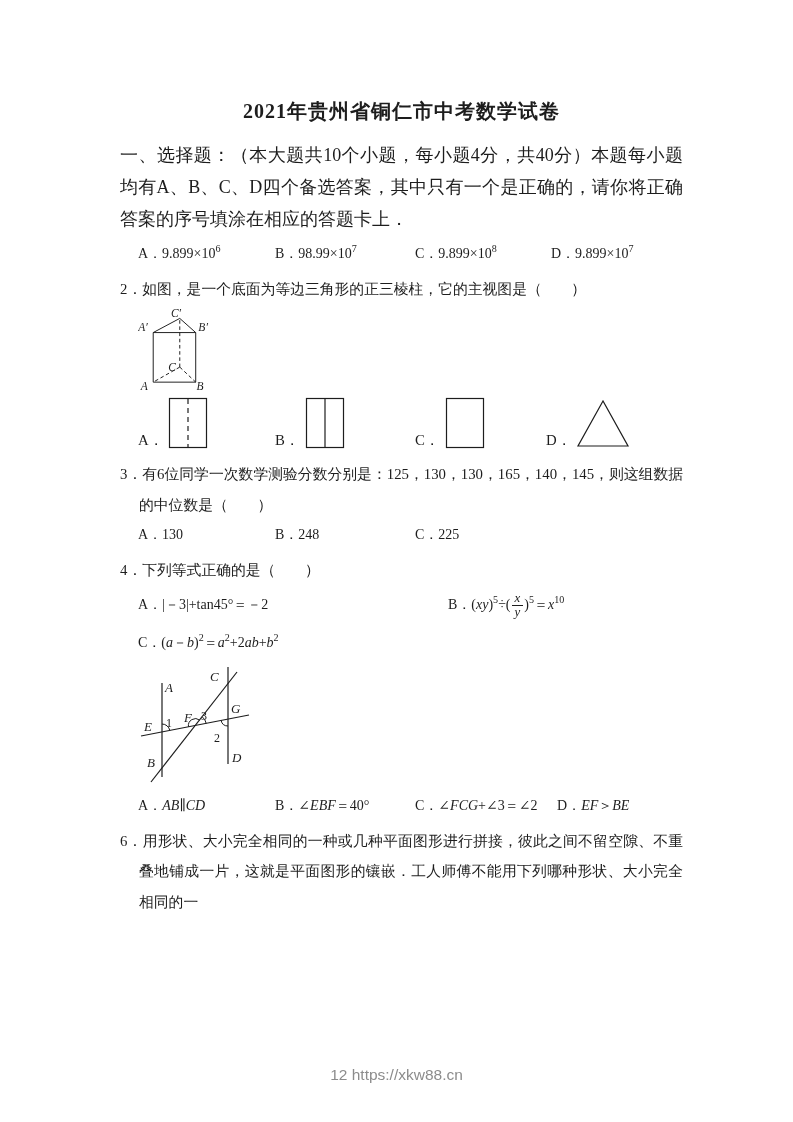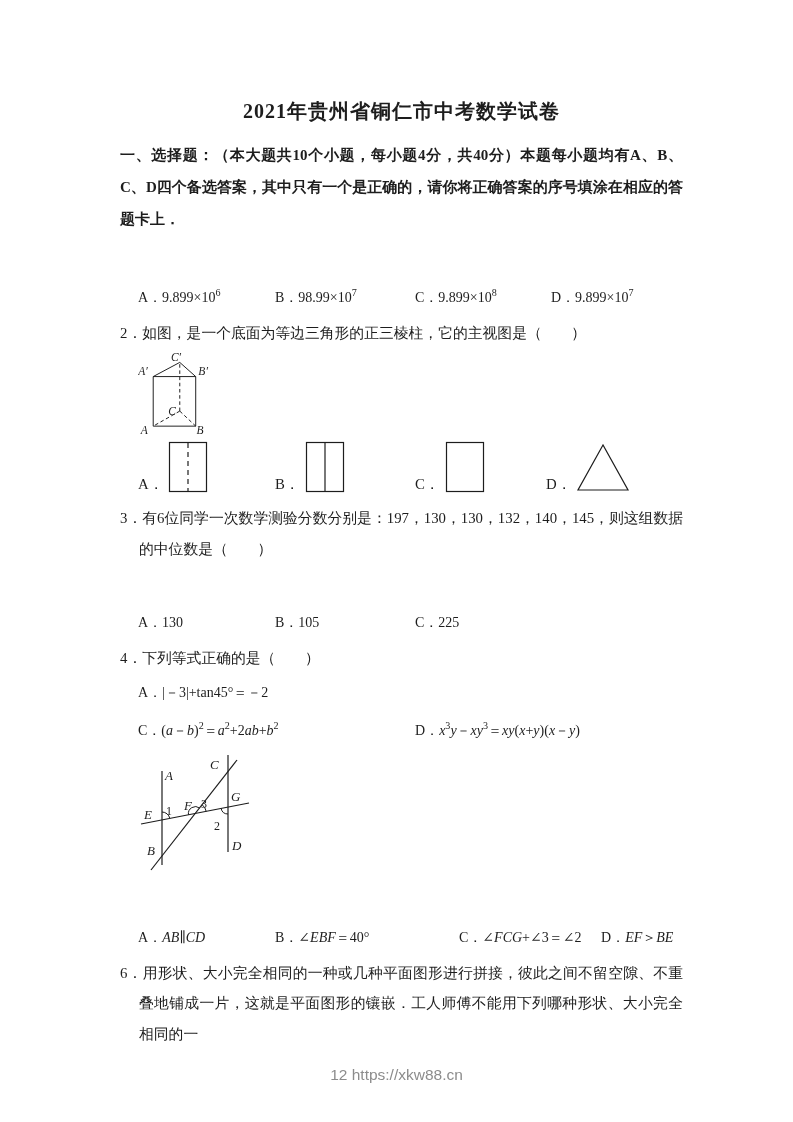--- a/index.html
+++ b/index.html
@@ -1,25 +1,25 @@
 <!DOCTYPE html>
 <html><head>
 <meta charset="utf-8">
 <style>
   * { margin:0; padding:0; box-sizing:border-box; }
   html,body { background:#ffffff; }
   body { width:793px; height:1122px; font-family:"Liberation Serif","DejaVu Serif",serif; color:#1d1d1d; }
   .page { position:relative; width:793px; height:1122px; overflow:hidden; padding:98px 110px 0 120px; }
   .title { text-align:center; font-size:20px; font-weight:bold; letter-spacing:1px; margin-bottom:14px; }
-  .section-head { font-weight:bold; font-size:15px; line-height:32px; text-align:justify; }
+  .section-head { font-weight:normal; font-size:18px; line-height:32px; text-align:justify; }
   .q { margin-top:4px; }
   .q-text { font-size:14.8px; line-height:30.5px; text-align:justify; padding-left:19px; text-indent:-19px; }
   .q-num { display:inline; }
   .opts { display:flex; padding-left:18px; font-size:14px; line-height:30.5px; align-items:baseline; }
-  .opts .c1 { width:137px; } .opts .c2 { width:140px;margin-top:44px; } .opts .c3 { width:136px; } .opts .c4 { flex:1; }
+  .opts .c1 { width:137px; } .opts .c2 { width:140px; } .opts .c3 { width:136px; } .opts .c4 { flex:1; }
   .opts .half { width:277px; } .opts .half2 { flex:1; }
   sup { font-size:0.72em; vertical-align:super; line-height:0; }
   .frac { display:inline-flex; flex-direction:column; align-items:center; vertical-align:middle; font-style:italic; font-size:0.92em; line-height:1.05; margin:0 1px; }
   .frac span:first-child { border-bottom:1px solid #1d1d1d; padding:0 3px; }
   .frac span:last-child { padding:0 3px; }
   .fig { margin:2px 0 2px 18px; }
   .fig-q5 { margin:4px 0 0 15px; }
   .shape-opts { display:flex; padding-left:18px; margin-top:6px; align-items:flex-end; font-size:14.8px; }
   .shape-cell { display:flex; align-items:flex-end; gap:5px; }
   .shape-cell.c1 { width:137px; } .shape-cell.c2 { width:140px; } .shape-cell.c3 { width:131px; } .shape-cell.c4 { flex:1; }
@@ -92,36 +92,39 @@
       <div class="shape-cell c4">
         <span class="lbl">D．</span>
         <svg width="54" height="52" viewBox="0 0 54 52">
           <polygon points="27,4 2,49 52,49" fill="none" stroke="#1d1d1d" stroke-width="1.2"></polygon>
         </svg>
       </div>
     </div>
   </div>
 
   <div class="q" style="margin-top:10px;">
-    <p class="q-text"><span class="q-num">3．</span><span>有6位同学一次数学测验分数分别是：197，130，130，132，140，145，则这组数据的中位数是（　　）</span></p>
+    <p class="q-text"><span class="q-num">3．</span><span>有6位同学一次数学测验分数分别是：125，130，130，165，140，145，则这组数据的中位数是（　　）</span></p>
     <div class="opts">
       <span class="c1">A．130</span>
-      <span class="c2">B．105</span>
+      <span class="c2">B．248</span>
       <span class="c3">C．225</span>
     </div>
   </div>
 
   <div class="q">
     <p class="q-text"><span class="q-num">4．</span><span>下列等式正确的是（　　）</span></p>
     <div class="opts" style="line-height:40px;gap:33px;">
       <span class="half">A．|－3|+tan45°＝－2</span>
+      <span class="half2">B．(<i>xy</i>)<sup>5</sup>÷(<span class="frac">
+            <span>x</span>
+            <span>y</span>
+          </span>)<sup>5</sup>＝<i>x</i><sup>10</sup></span>
     </div>
     <div class="opts" style="line-height:36px;">
       <span class="half">C．(<i>a</i>－<i>b</i>)<sup>2</sup>＝<i>a</i><sup>2</sup>+2<i>ab</i>+<i>b</i><sup>2</sup></span>
-      <span class="half2">D．<i>x</i><sup>3</sup><i>y</i>－<i>xy</i><sup>3</sup>＝<i>xy</i>(<i>x</i>+<i>y</i>)(<i>x</i>－<i>y</i>)</span>
     </div>
   </div>
 
   <div class="q">
 
     <div class="fig-q5">
       <svg width="126" height="122" viewBox="0 0 126 122">
         <g stroke="#1d1d1d" stroke-width="1.2" fill="none">
           <line x1="27" y1="18" x2="27" y2="112"></line>
           <line x1="93" y1="2" x2="93" y2="99"></line>
@@ -143,21 +146,21 @@
         <text class="it" x="96" y="48" font-size="13">G</text>
         <text x="79" y="77" font-size="12">2</text>
         <text class="it" x="12" y="102" font-size="13">B</text>
         <text class="it" x="97" y="97" font-size="13">D</text>
       </svg>
     </div>
 
     <div class="opts" style="margin-top:4px;">
       <span class="c1">A．<i>AB</i>∥<i>CD</i></span>
       <span class="c2">B．∠<i>EBF</i>＝40°</span>
-      <span class="c3" style="width:142px;margin-left:44px;">C．∠<i>FCG</i>+∠3＝∠2</span>
+      <span class="c3" style="width:142px;">C．∠<i>FCG</i>+∠3＝∠2</span>
       <span class="c4">D．<i>EF</i>＞<i>BE</i></span>
     </div>
   </div>
 
   <div class="q">
     <p class="q-text"><span class="q-num">6．</span><span>用形状、大小完全相同的一种或几种平面图形进行拼接，彼此之间不留空隙、不重叠地铺成一片，这就是平面图形的镶嵌．工人师傅不能用下列哪种形状、大小完全相同的一</span></p>
   </div>
 
   <div class="footer">12 https://xkw88.cn</div>
 

